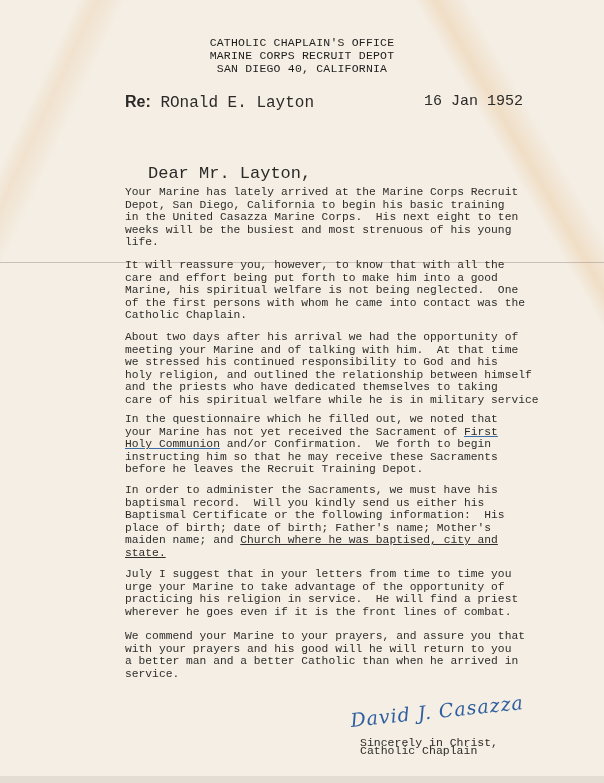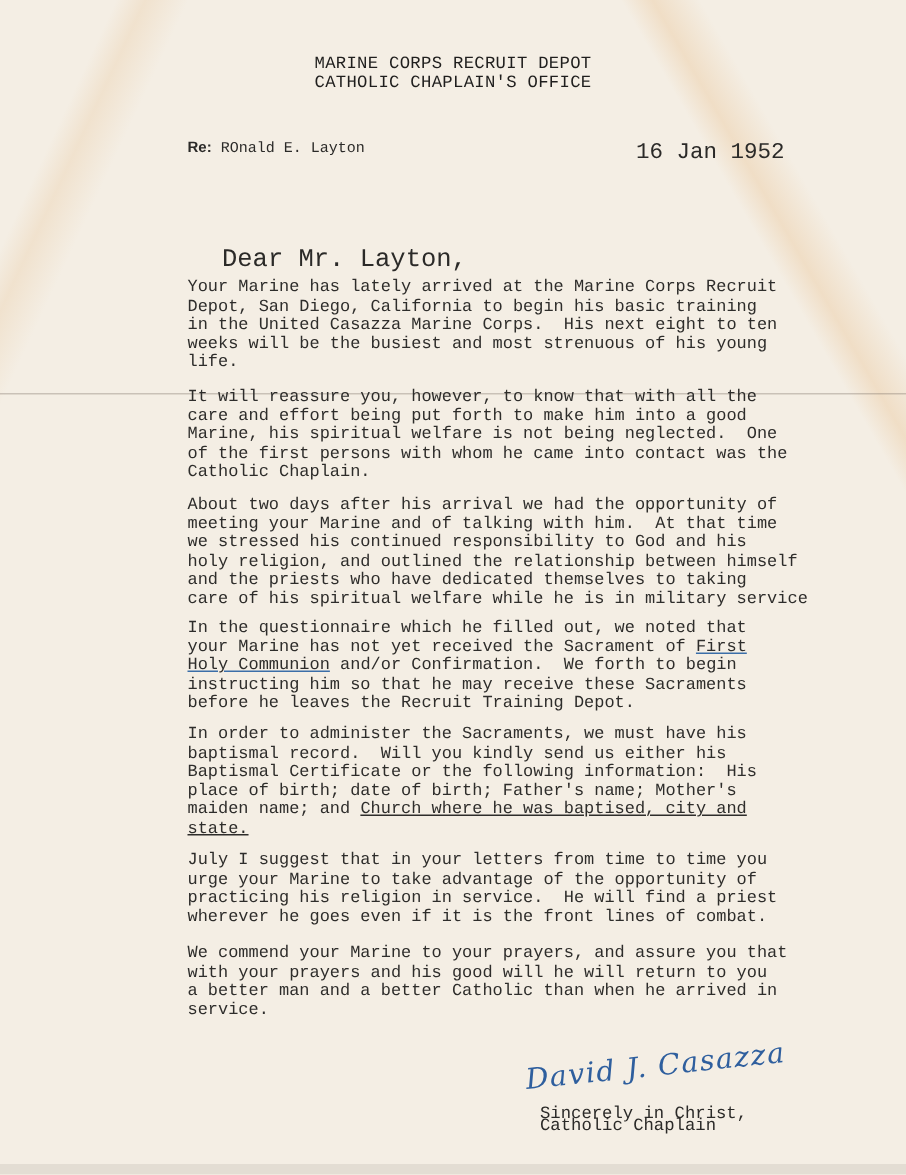--- a/index.html
+++ b/index.html
@@ -25,21 +25,21 @@
     position: absolute; left: 0; top: 776px; width: 604px; height: 7px;
     background: #e3ddd3;
   }
   .letterhead {
     position: absolute; left: 0; top: 36px; width: 604px;
     text-align: center; font-size: 11.5px; line-height: 13px; letter-spacing: 0.2px;
     color: #1f1e1d;
   }
   .letterhead div { white-space: pre; }
   .re-line {
-    position: absolute; left: 125px; top: 93px; font-size: 10px;
+    position: absolute; left: 125px; top: 93px; font-size: 16px;
   }
   .re-label { font-weight: bold; font-family: "Liberation Sans", sans-serif; }
   .date {
     position: absolute; left: 424px; top: 93px; font-size: 15px;
   }
   .salutation {
     position: absolute; left: 148px; top: 164px; font-size: 17px;
   }
   .para {
     position: absolute; left: 125px; width: 470px;
@@ -61,22 +61,23 @@
   }
 </style>
 </head>
 <body>
 
 <div class="paper"></div>
 <div class="fold"></div>
 <div class="bottom-edge"></div>
 
 <div class="letterhead">
+  <div>CATHOLIC CHAPLAIN'S OFFICE</div>
   <div>MARINE CORPS RECRUIT DEPOT</div>
-  <div>CATHOLIC CHAPLAIN'S OFFICE</div>
+  <div>SAN DIEGO 40, CALIFORNIA</div>
 </div>
 
 <div class="re-line">
   <span class="re-label">Re:</span>
   <span>ROnald E. Layton</span>
 </div>
 <div class="date">16 Jan 1952</div>
 
 <div class="salutation">Dear Mr. Layton,</div>
 

